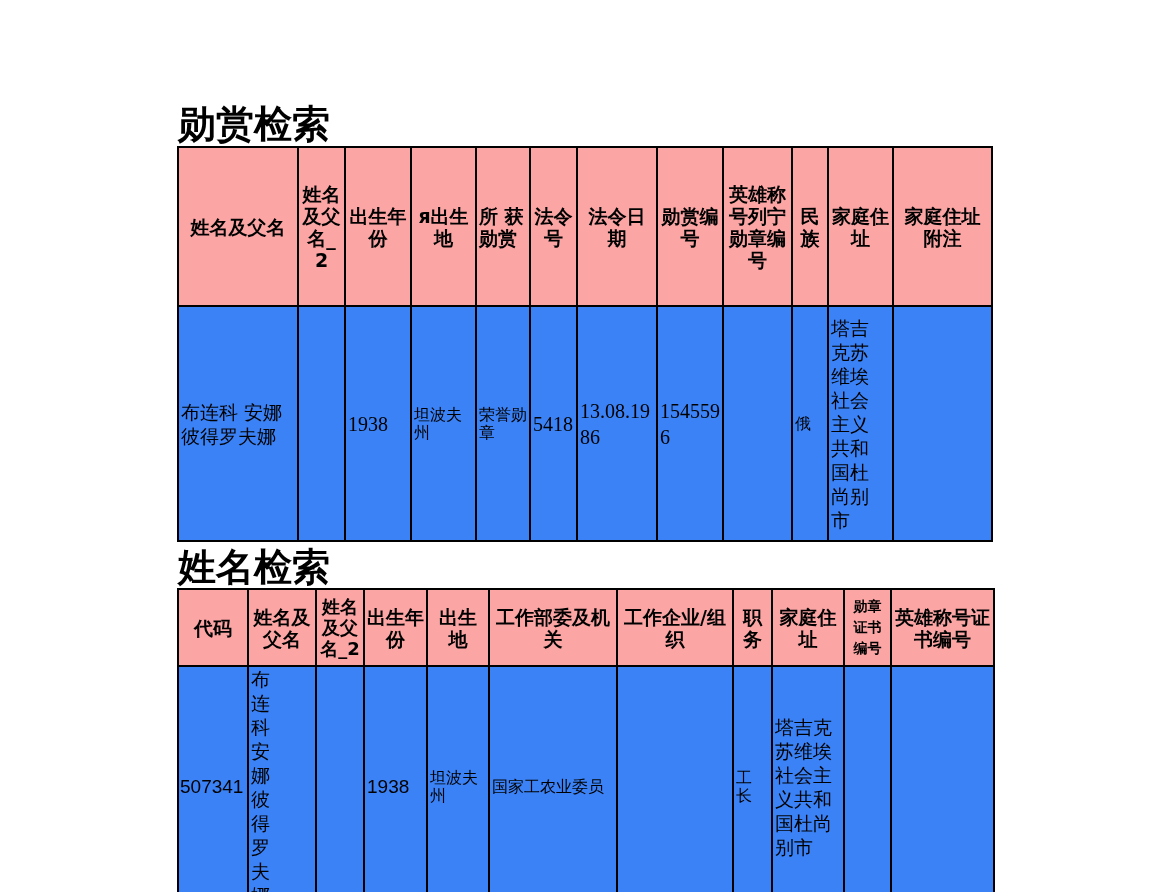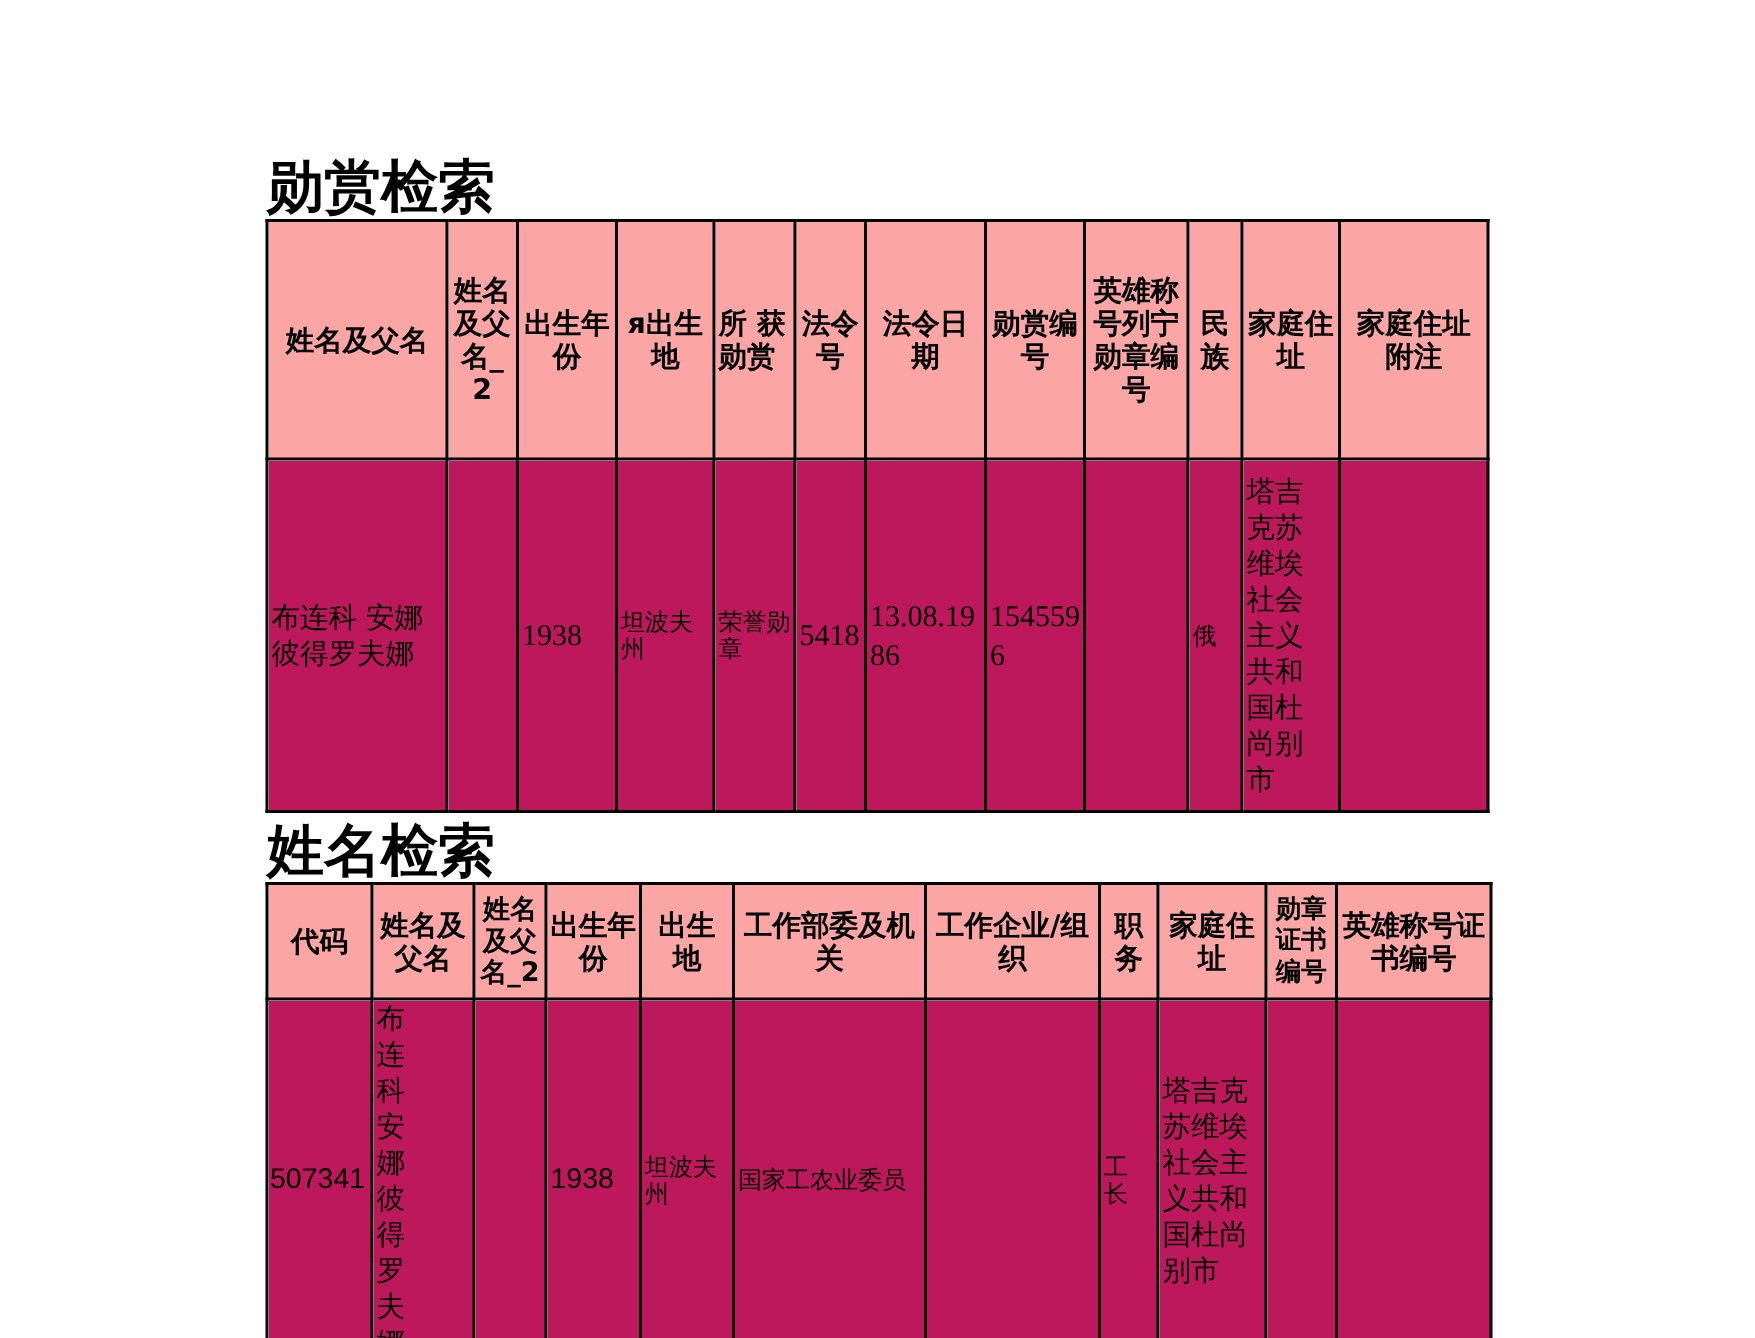--- a/index.html
+++ b/index.html
@@ -4,21 +4,21 @@
   <style>
     html, body { margin: 0; padding: 0; background: #ffffff; }
     body { width: 1170px; height: 892px; position: relative; overflow: hidden;
            font-family: "DejaVu Sans", "Liberation Sans", sans-serif; color: #000; }
     .section-title { position: absolute; left: 178px; font-weight: bold; font-size: 38px;
                      line-height: 40px; letter-spacing: 0px; }
     table.grid { position: absolute; border-collapse: collapse; table-layout: fixed; }
     table.grid th, table.grid td { border: 2px solid #000; padding: 0 2px; overflow: hidden; }
     table.grid th { background: #fca5a5; font-weight: bold; font-size: 19px; line-height: 22px;
                     text-align: center; vertical-align: middle; }
-    table.grid td { background: #be185d; vertical-align: middle; text-align: left; }
+    table.grid td { background: #3b82f6; vertical-align: middle; text-align: left; }
     .serif { font-family: "Liberation Serif", "DejaVu Serif", serif; font-size: 20px; line-height: 26px; }
     .cjk { font-size: 19px; line-height: 24px; }
     .cjk-s { font-size: 16px; line-height: 18px; }
     .sans { font-family: "Liberation Sans", sans-serif; font-size: 19px; }
     .vert { word-break: break-all; }
   </style>
 </head>
 <body>
 
 <div class="section-title" style="top:104px;">勋赏检索</div>
@@ -90,21 +90,21 @@
       <tr style="height:77px;">
     <th>代码</th>
     <th>姓名及父名</th>
     <th class="vert" style="font-size:18px;line-height:21px;">姓名及父名_2</th>
     <th>出生年份</th>
     <th>出生地</th>
     <th>工作部委及机关</th>
     <th>工作企业/组织</th>
     <th class="vert">职务</th>
     <th>家庭住址</th>
-    <th class="vert" style="font-size:17px;line-height:21px;margin-left:20px;">勋章证书编号</th>
+    <th class="vert" style="font-size:14px;line-height:21px;margin-left:20px;">勋章证书编号</th>
     <th>英雄称号证书编号</th>
   </tr>
   <tr style="height:158px;">
     <td class="sans" style="padding:0 1px;">507341</td>
     <td class="cjk vert" style="padding-right:32px;">布连科 安娜 彼得罗夫娜</td>
     <td></td>
     <td class="sans">1938</td>
     <td class="cjk-s vert">坦波夫州</td>
     <td class="cjk-s vert" style="padding-right:10px;">国家工农业委员</td>
     <td></td>

